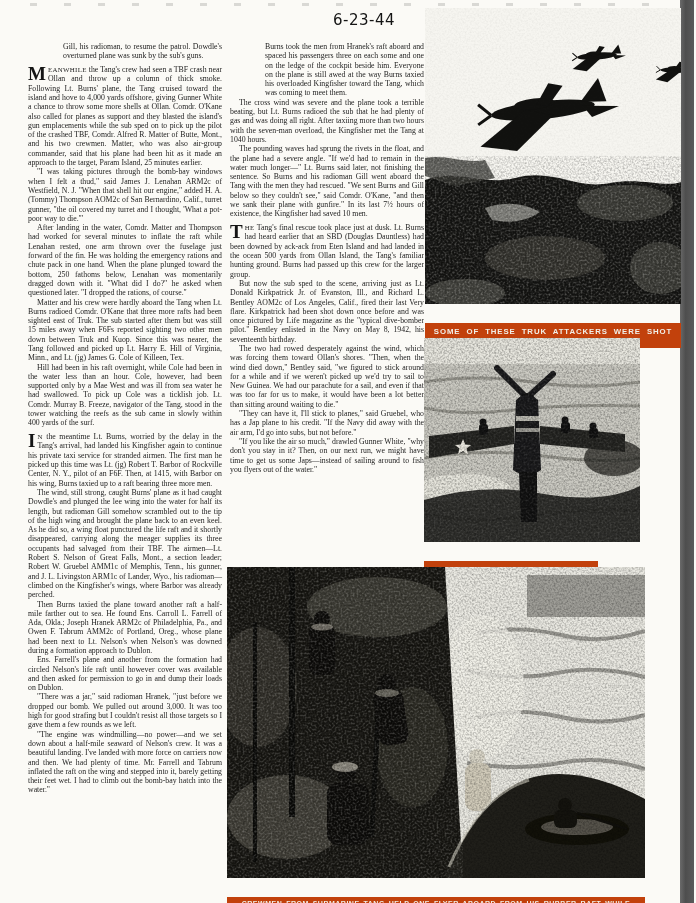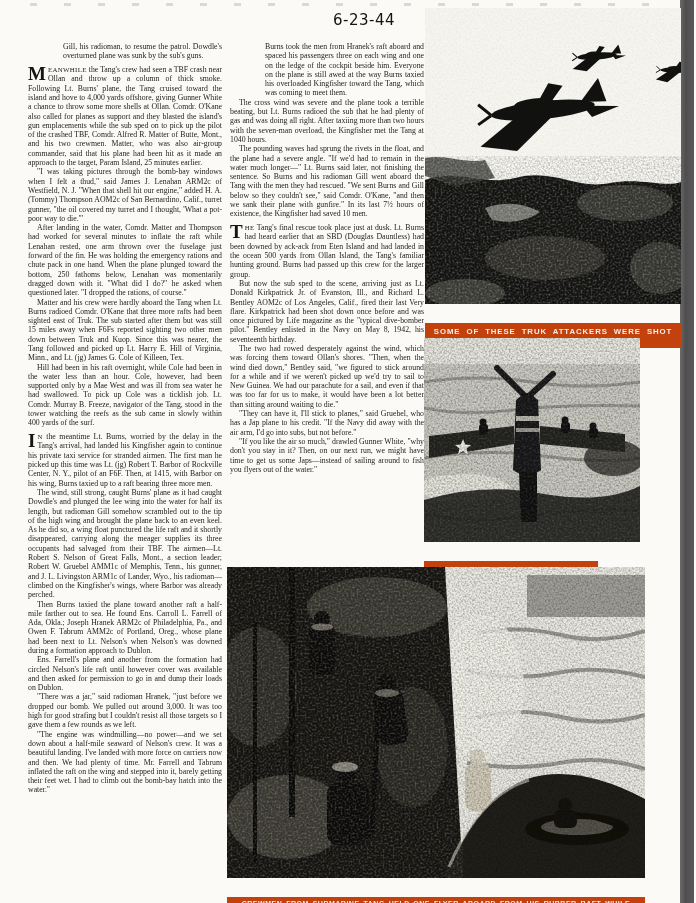--- a/index.html
+++ b/index.html
@@ -58,21 +58,21 @@
       <p>Matter and his crew were hardly aboard the Tang when Lt. Burns radioed Comdr. O'Kane that three more rafts had been sighted east of Truk. The sub started after them but was still 15 miles away when F6Fs reported sighting two other men down between Truk and Kuop. Since this was nearer, the Tang followed and picked up Lt. Harry E. Hill of Virginia, Minn., and Lt. (jg) James G. Cole of Killeen, Tex.</p>
       <p>Hill had been in his raft overnight, while Cole had been in the water less than an hour. Cole, however, had been supported only by a Mae West and was ill from sea water he had swallowed. To pick up Cole was a ticklish job. Lt. Comdr. Murray B. Freeze, navigator of the Tang, stood in the tower watching the reefs as the sub came in slowly within 400 yards of the surf.</p>
       <p class="dc"><span class="dropcap">I</span><span class="dc-lead">N</span> the meantime Lt. Burns, worried by the delay in the Tang's arrival, had landed his Kingfisher again to continue his private taxi service for stranded airmen. The first man he picked up this time was Lt. (jg) Robert T. Barbor of Rockville Center, N. Y., pilot of an F6F. Then, at 1415, with Barbor on his wing, Burns taxied up to a raft bearing three more men.</p>
       <p>The wind, still strong, caught Burns' plane as it had caught Dowdle's and plunged the lee wing into the water for half its length, but radioman Gill somehow scrambled out to the tip of the high wing and brought the plane back to an even keel. As he did so, a wing float punctured the life raft and it shortly disappeared, carrying along the meager supplies its three occupants had salvaged from their TBF. The airmen—Lt. Robert S. Nelson of Great Falls, Mont., a section leader; Robert W. Gruebel AMM1c of Memphis, Tenn., his gunner, and J. L. Livingston ARM1c of Lander, Wyo., his radioman—climbed on the Kingfisher's wings, where Barbor was already perched.</p>
       <p>Then Burns taxied the plane toward another raft a half-mile farther out to sea. He found Ens. Carroll L. Farrell of Ada, Okla.; Joseph Hranek ARM2c of Philadelphia, Pa., and Owen F. Tabrum AMM2c of Portland, Oreg., whose plane had been next to Lt. Nelson's when Nelson's was downed during a formation approach to Dublon.</p>
       <p>Ens. Farrell's plane and another from the formation had circled Nelson's life raft until however cover was available and then asked for permission to go in and dump their loads on Dublon.</p>
       <p>"There was a jar," said radioman Hranek, "just before we dropped our bomb. We pulled out around 3,000. It was too high for good strafing but I couldn't resist all those targets so I gave them a few rounds as we left.</p>
       <p>"The engine was windmilling—no power—and we set down about a half-mile seaward of Nelson's crew. It was a beautiful landing. I've landed with more force on carriers now and then. We had plenty of time. Mr. Farrell and Tabrum inflated the raft on the wing and stepped into it, barely getting their feet wet. I had to climb out the bomb-bay hatch into the water."</p>
     </div>
   <div class="col col-2">
-      <p class="flush">Burns took the men from Hranek's raft aboard and spaced his passengers three on each wing and one on the ledge of the cockpit beside him. Everyone on the plane is still awed at the way Burns taxied his overloaded Kingfisher toward the Tang, which was coming to meet them.</p>
+      <p class="flush">Burns took the men from Hranek's raft aboard and spaced his passengers three on each some and one on the ledge of the cockpit beside him. Everyone on the plane is still awed at the way Burns taxied his overloaded Kingfisher toward the Tang, which was coming to meet them.</p>
       <p>The cross wind was severe and the plane took a terrible beating, but Lt. Burns radioed the sub that he had plenty of gas and was doing all right. After taxiing more than two hours with the seven-man overload, the Kingfisher met the Tang at 1040 hours.</p>
       <p>The pounding waves had sprung the rivets in the float, and the plane had a severe angle. "If we'd had to remain in the water much longer—" Lt. Burns said later, not finishing the sentence. So Burns and his radioman Gill went aboard the Tang with the men they had rescued. "We sent Burns and Gill below so they couldn't see," said Comdr. O'Kane, "and then we sank their plane with gunfire." In its last 7½ hours of existence, the Kingfisher had saved 10 men.</p>
       <p class="dc"><span class="dropcap">T</span><span class="dc-lead">HE</span> Tang's final rescue took place just at dusk. Lt. Burns had heard earlier that an SBD (Douglas Dauntless) had been downed by ack-ack from Eten Island and had landed in the ocean 500 yards from Ollan Island, the Tang's familiar hunting ground. Burns had passed up this crew for the larger group.</p>
       <p>But now the sub sped to the scene, arriving just as Lt. Donald Kirkpatrick Jr. of Evanston, Ill., and Richard L. Bentley AOM2c of Los Angeles, Calif., fired their last Very flare. Kirkpatrick had been shot down once before and was once pictured by Life magazine as the "typical dive-bomber pilot." Bentley enlisted in the Navy on May 8, 1942, his seventeenth birthday.</p>
       <p>The two had rowed desperately against the wind, which was forcing them toward Ollan's shores. "Then, when the wind died down," Bentley said, "we figured to stick around for a while and if we weren't picked up we'd try to sail to New Guinea. We had our parachute for a sail, and even if that was too far for us to make, it would have been a lot better than sitting around waiting to die."</p>
       <p>"They can have it, I'll stick to planes," said Gruebel, who has a Jap plane to his credit. "If the Navy did away with the air arm, I'd go into subs, but not before."</p>
       <p>"If you like the air so much," drawled Gunner White, "why don't you stay in it? Then, on our next run, we might have time to get us some Japs—instead of sailing around to fish you flyers out of the water."</p>
     </div>
 
   <figure class="photo-frame photo-a">

